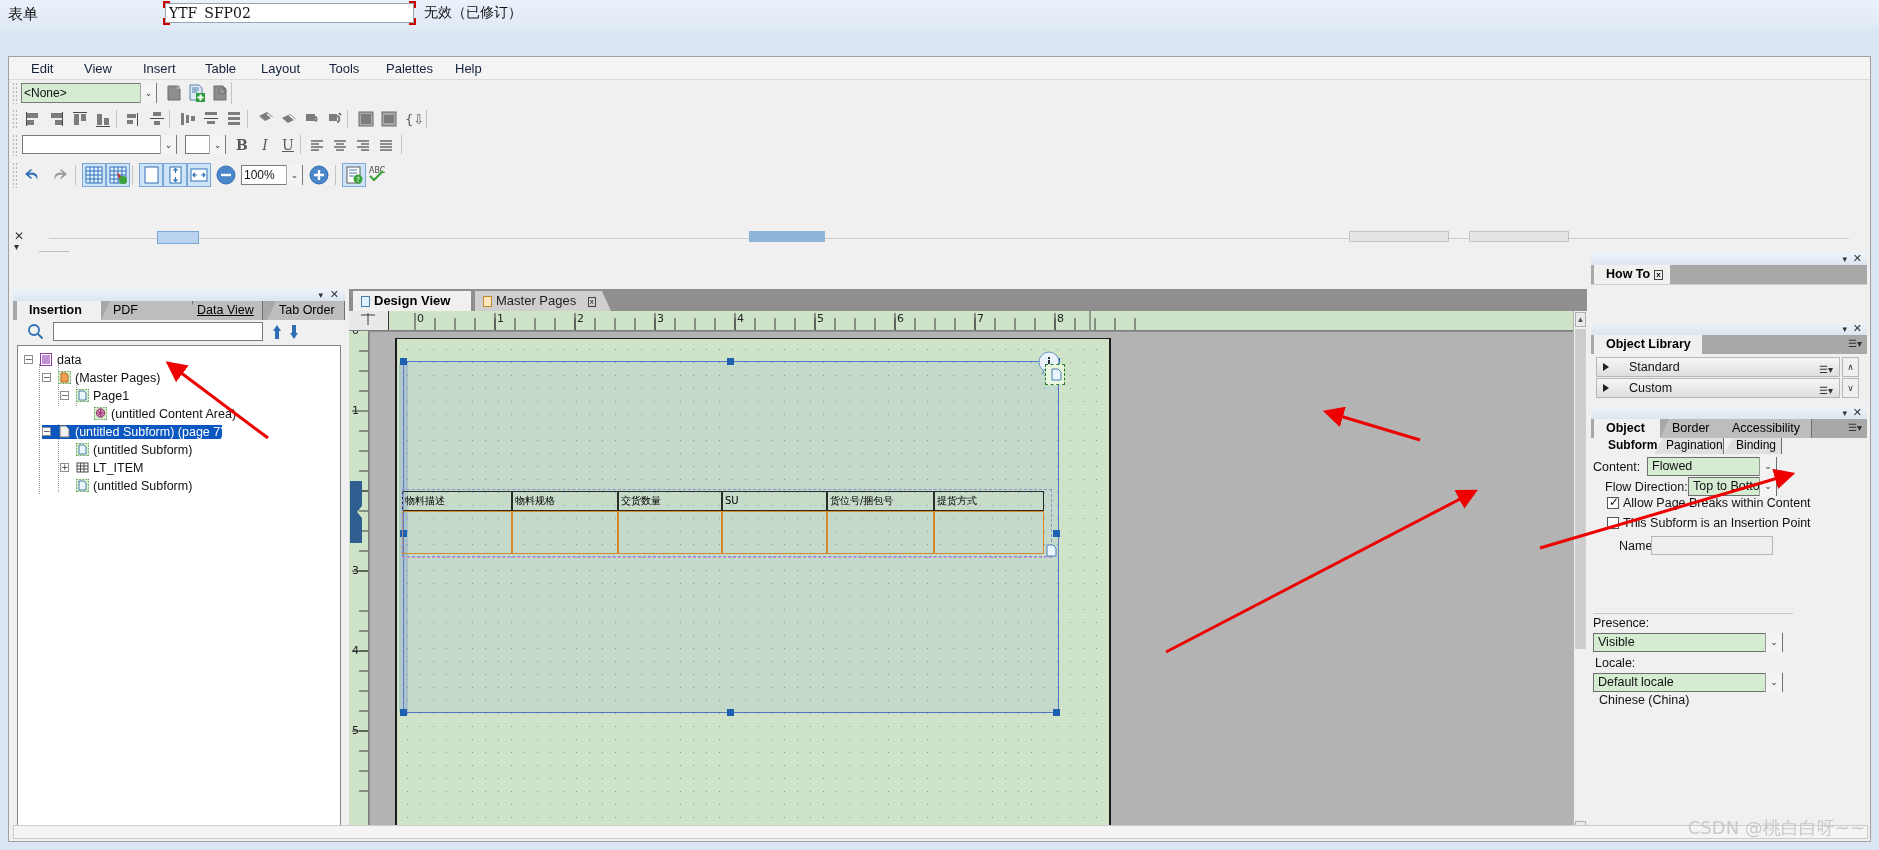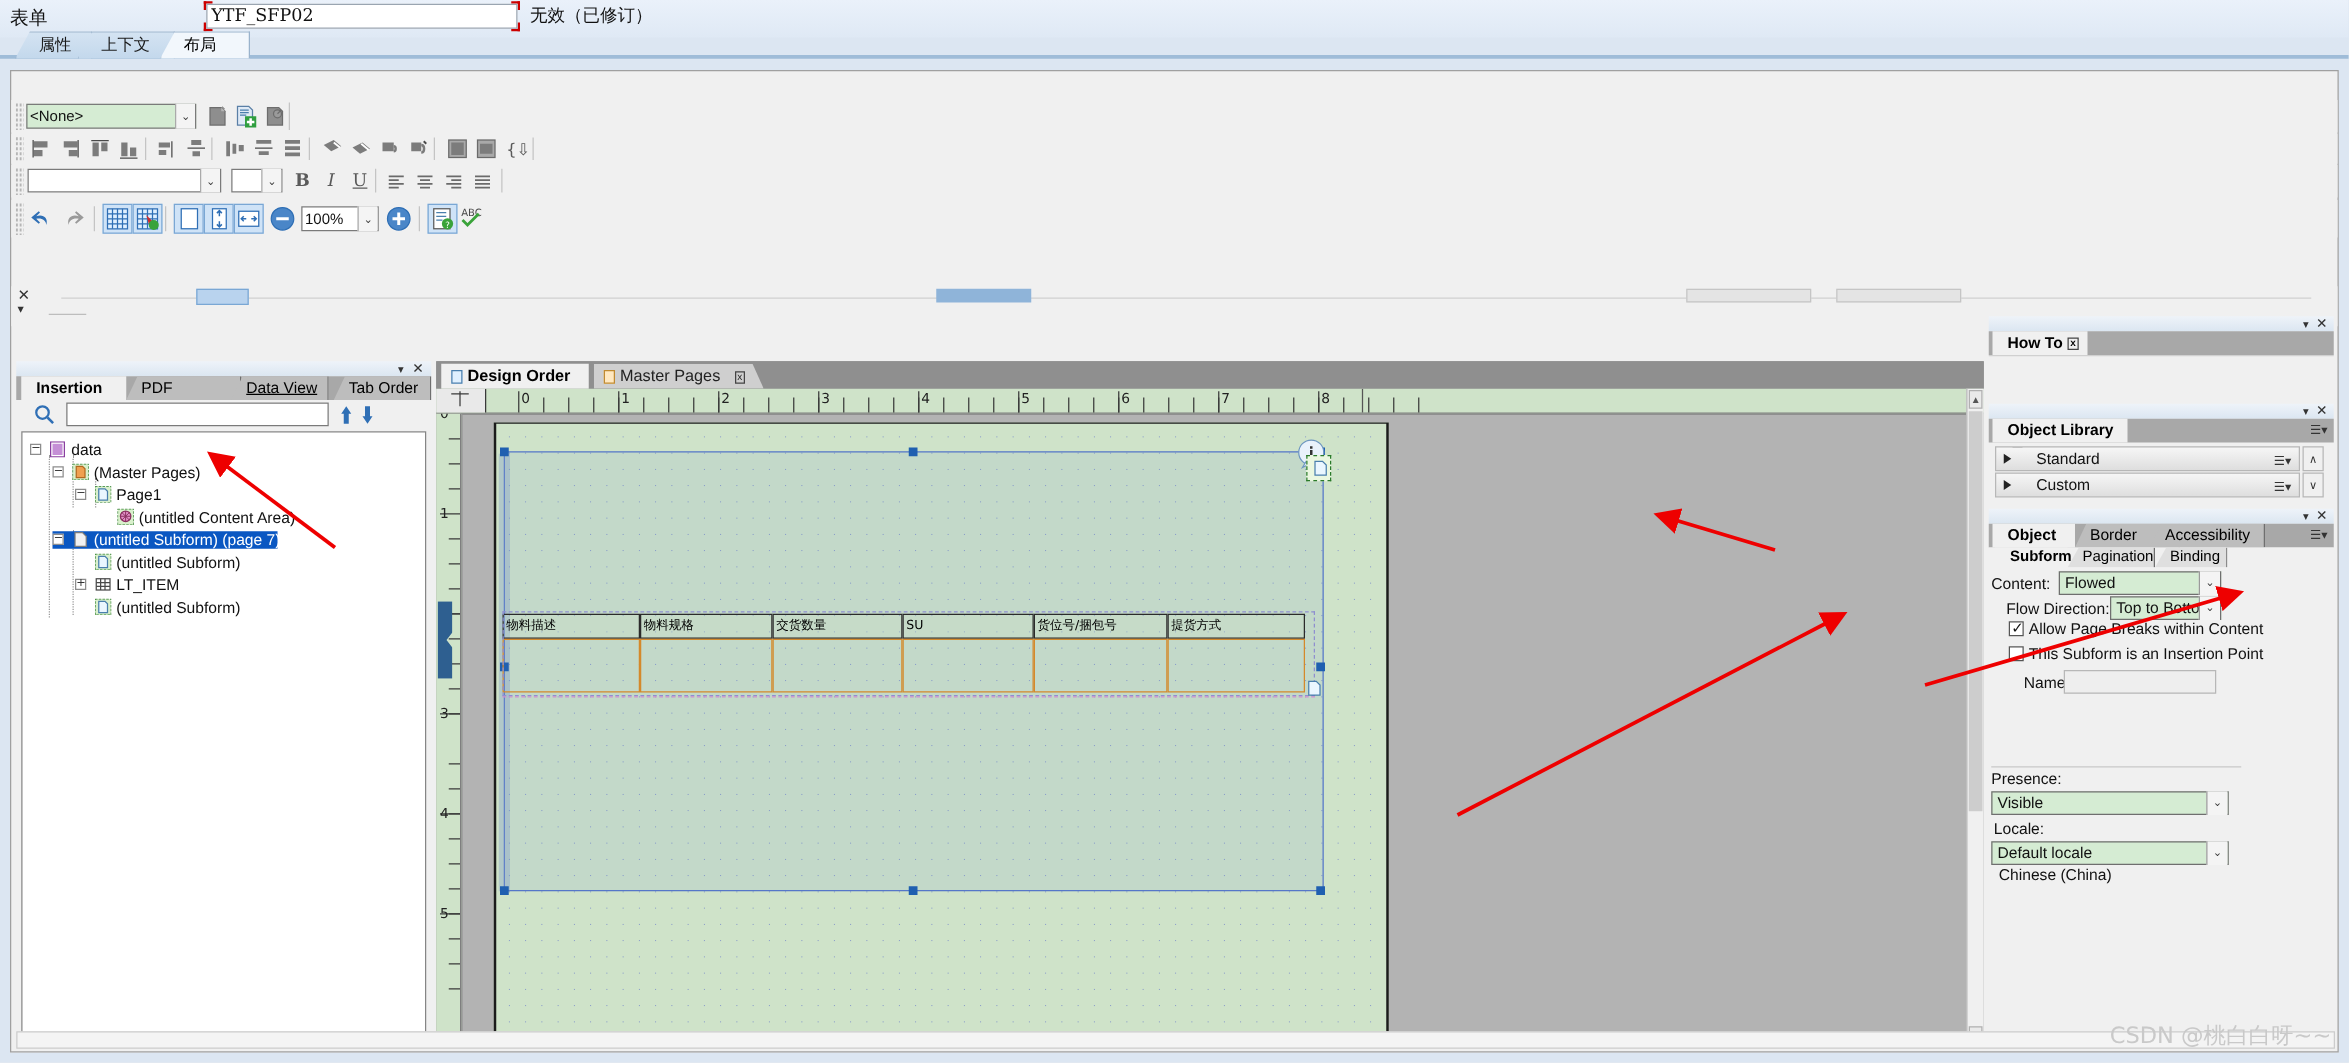--- a/index.html
+++ b/index.html
@@ -203,29 +203,33 @@
     <div class="sap-input-wrap">
       <span class="corner c-tl"></span>
       <span class="corner c-tr"></span>
       <span class="corner c-bl"></span>
       <span class="corner c-br"></span>
       <input class="sap-input" value="YTF_SFP02" style="">
     </div>
     <span class="sap-status">无效（已修订）</span>
   </div>
 
-  <div class="sap-tabs">
-    <div class="strip"></div>
-    <div class="sap-tab" style="left:12px;width:62px;">属性</div>
-    <div class="sap-tab" style="left:62px;width:78px;">上下文</div>
-    <div class="sap-tab active" style="left:128px;width:72px;">布局</div>
-  </div>
 
   <div class="designer">
 
+    <div class="menubar">
+      <span class="menuitem" style="left:22px;">Edit</span>
+      <span class="menuitem" style="left:75px;">View</span>
+      <span class="menuitem" style="left:134px;">Insert</span>
+      <span class="menuitem" style="left:196px;">Table</span>
+      <span class="menuitem" style="left:252px;">Layout</span>
+      <span class="menuitem" style="left:320px;">Tools</span>
+      <span class="menuitem" style="left:377px;">Palettes</span>
+      <span class="menuitem" style="left:446px;">Help</span>
+    </div>
 
     <div class="tbrow" style="top:23px;height:26px;width:100%;">
       <span class="grip" style="left:3px;"></span>
       <div class="combo" style="left:12px;top:3px;width:136px;height:20px;">
         <span>&lt;None&gt;</span>
         <span class="arrow">⌄</span>
       </div>
       <div class="tbtn" style="left:154px;top:2px;">
         <svg width="22" height="22" viewBox="0 0 22 22">
             <path d="M5 4h9l3 3v11H5z" fill="#8e8e8e" stroke="#6d6d6d"></path>
@@ -620,21 +624,21 @@
               </svg>
           </span>
           <span style="position:absolute;left:33px;top:0;">(untitled Subform)</span>
         </div>
       </div>
     </div>
 
     <div class="center">
       <div class="doctabs">
         <div class="dtab active" style="left:4px;width:118px;">
-          <span class="docicon"></span><span>Design Order</span>
+          <span class="docicon"></span><span>Design View</span>
         </div>
         <div class="dtab" style="left:126px;width:136px;">
           <span class="docicon orange"></span><span>Master Pages</span>
           <span style="display:inline-block;border:1px solid #444;font-size:8px;line-height:8px;padding:0 1px;margin-left:8px;position:relative;top:-1px;">x</span>
         </div>
       </div>
 
       <div class="hruler">
         <div class="grey"></div>
         <svg width="1238" height="20" style="position:absolute;left:0;top:0;">

